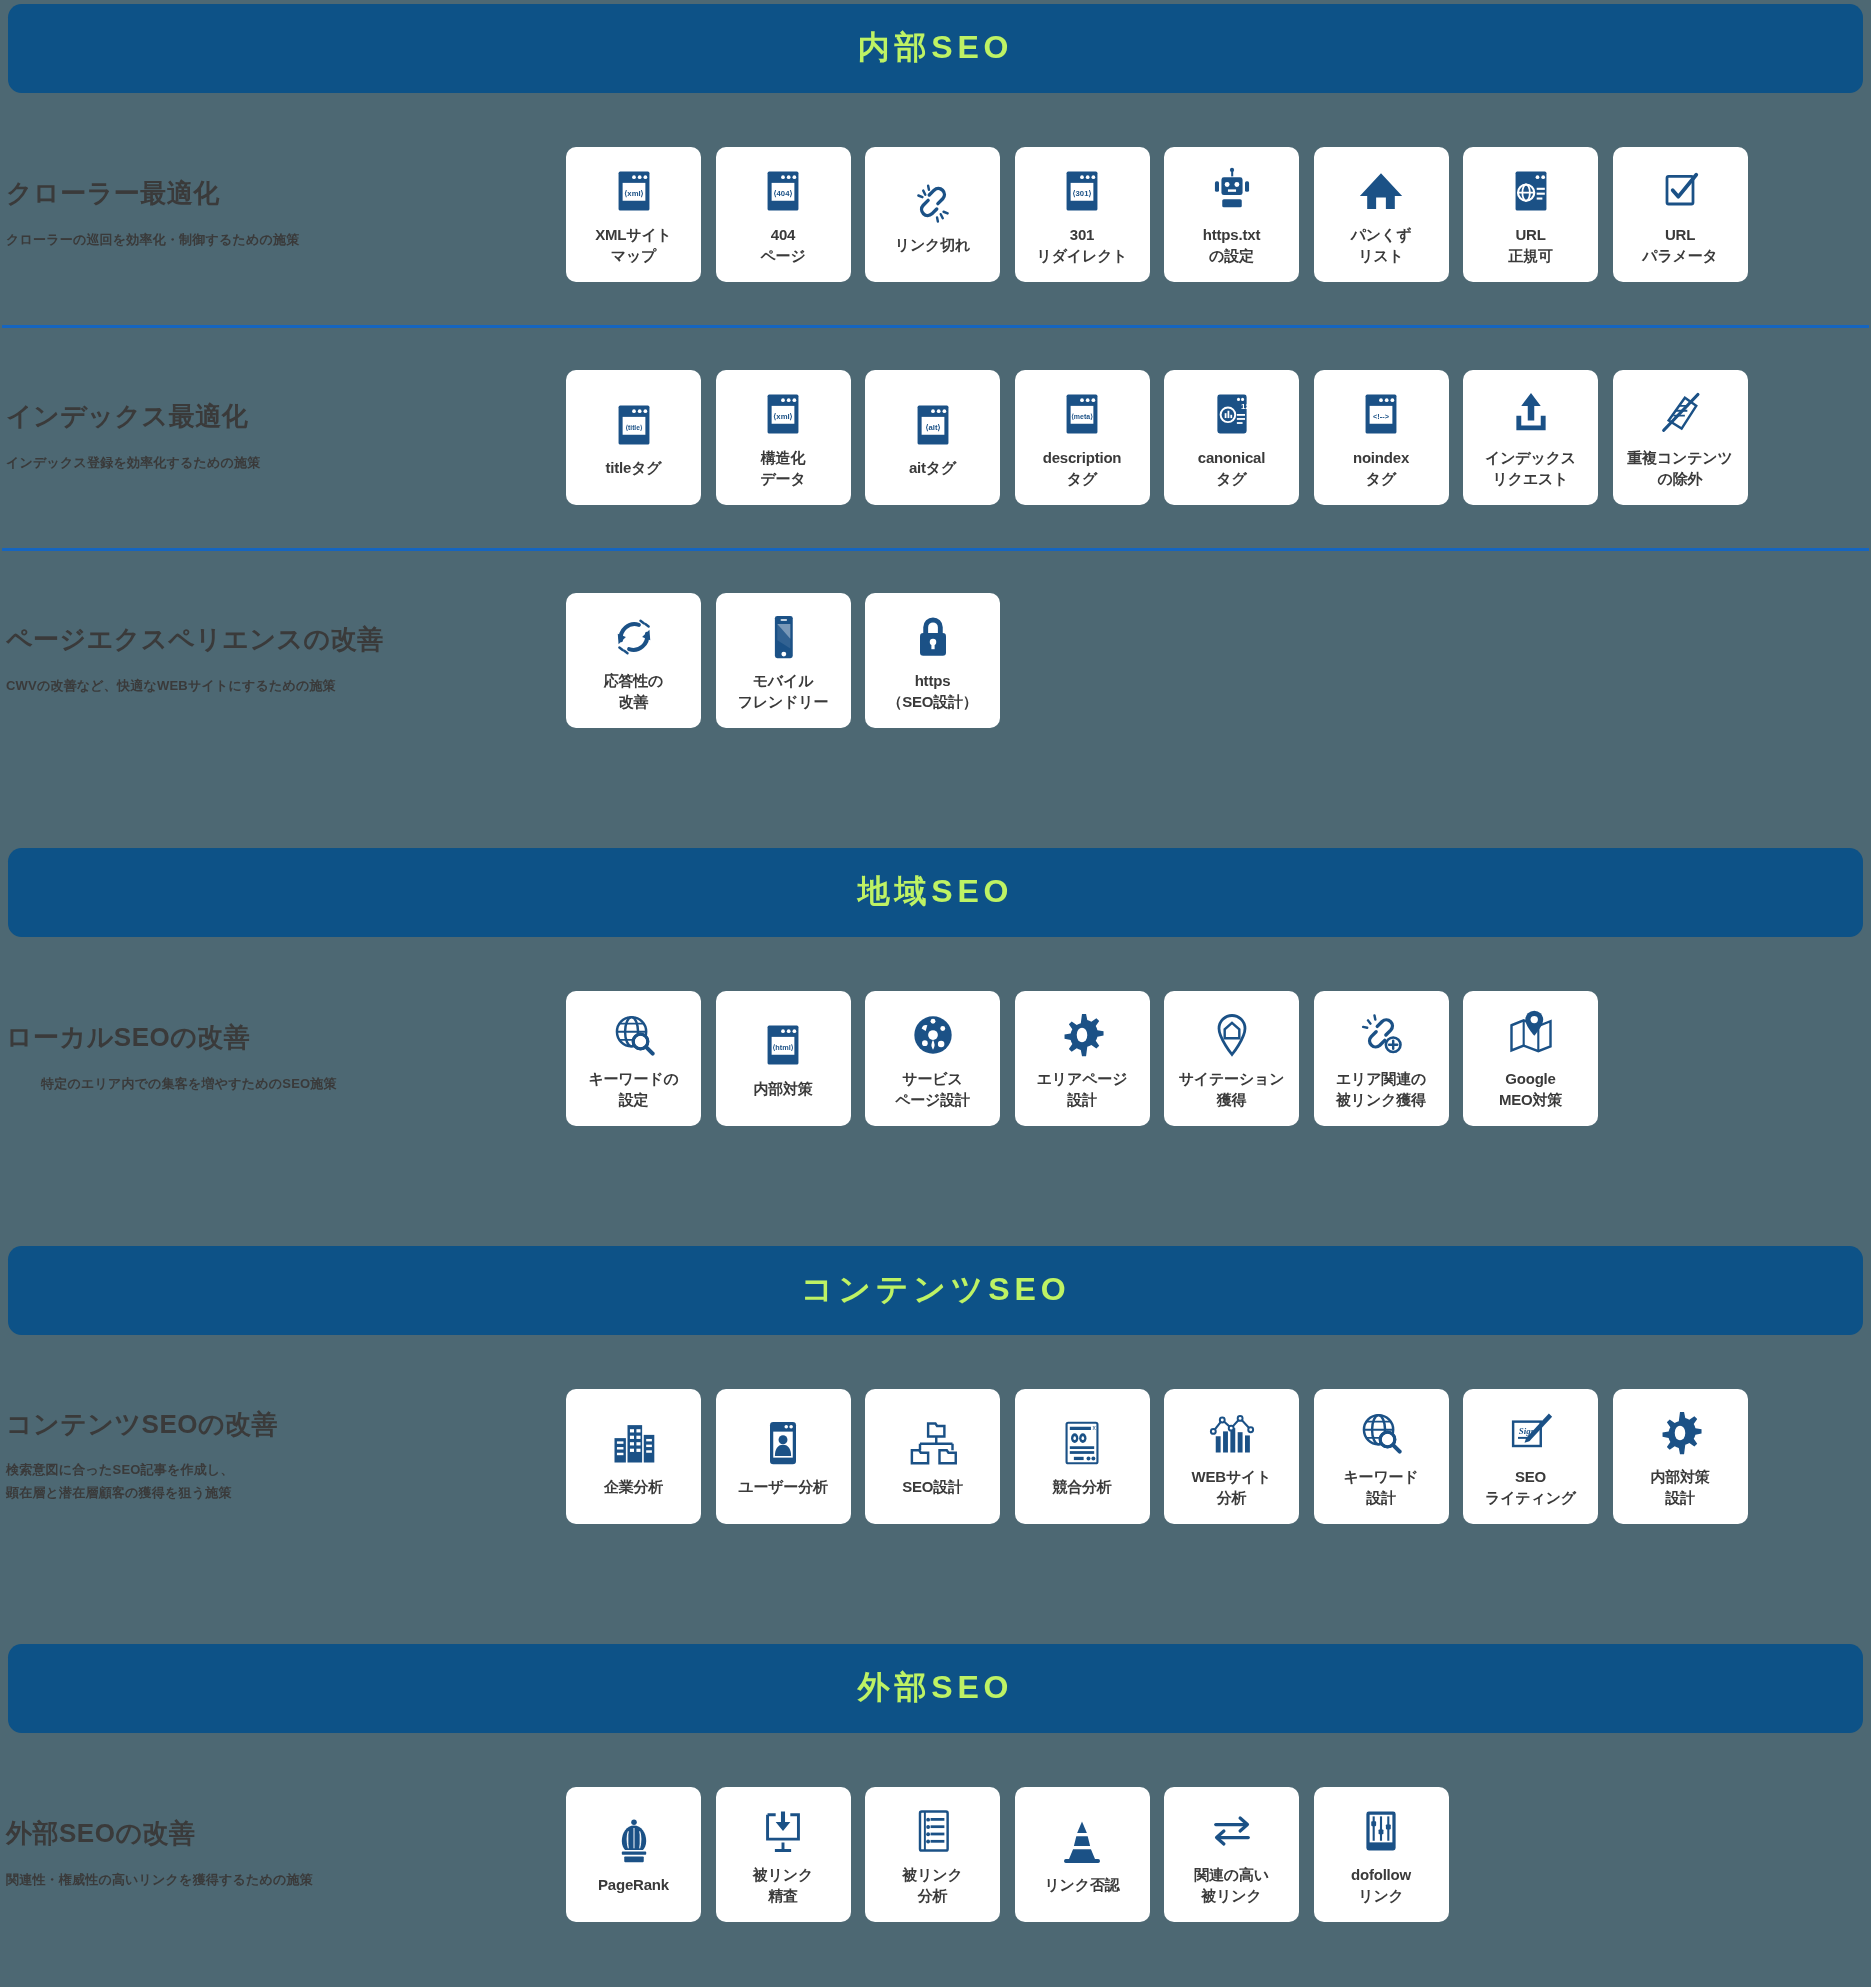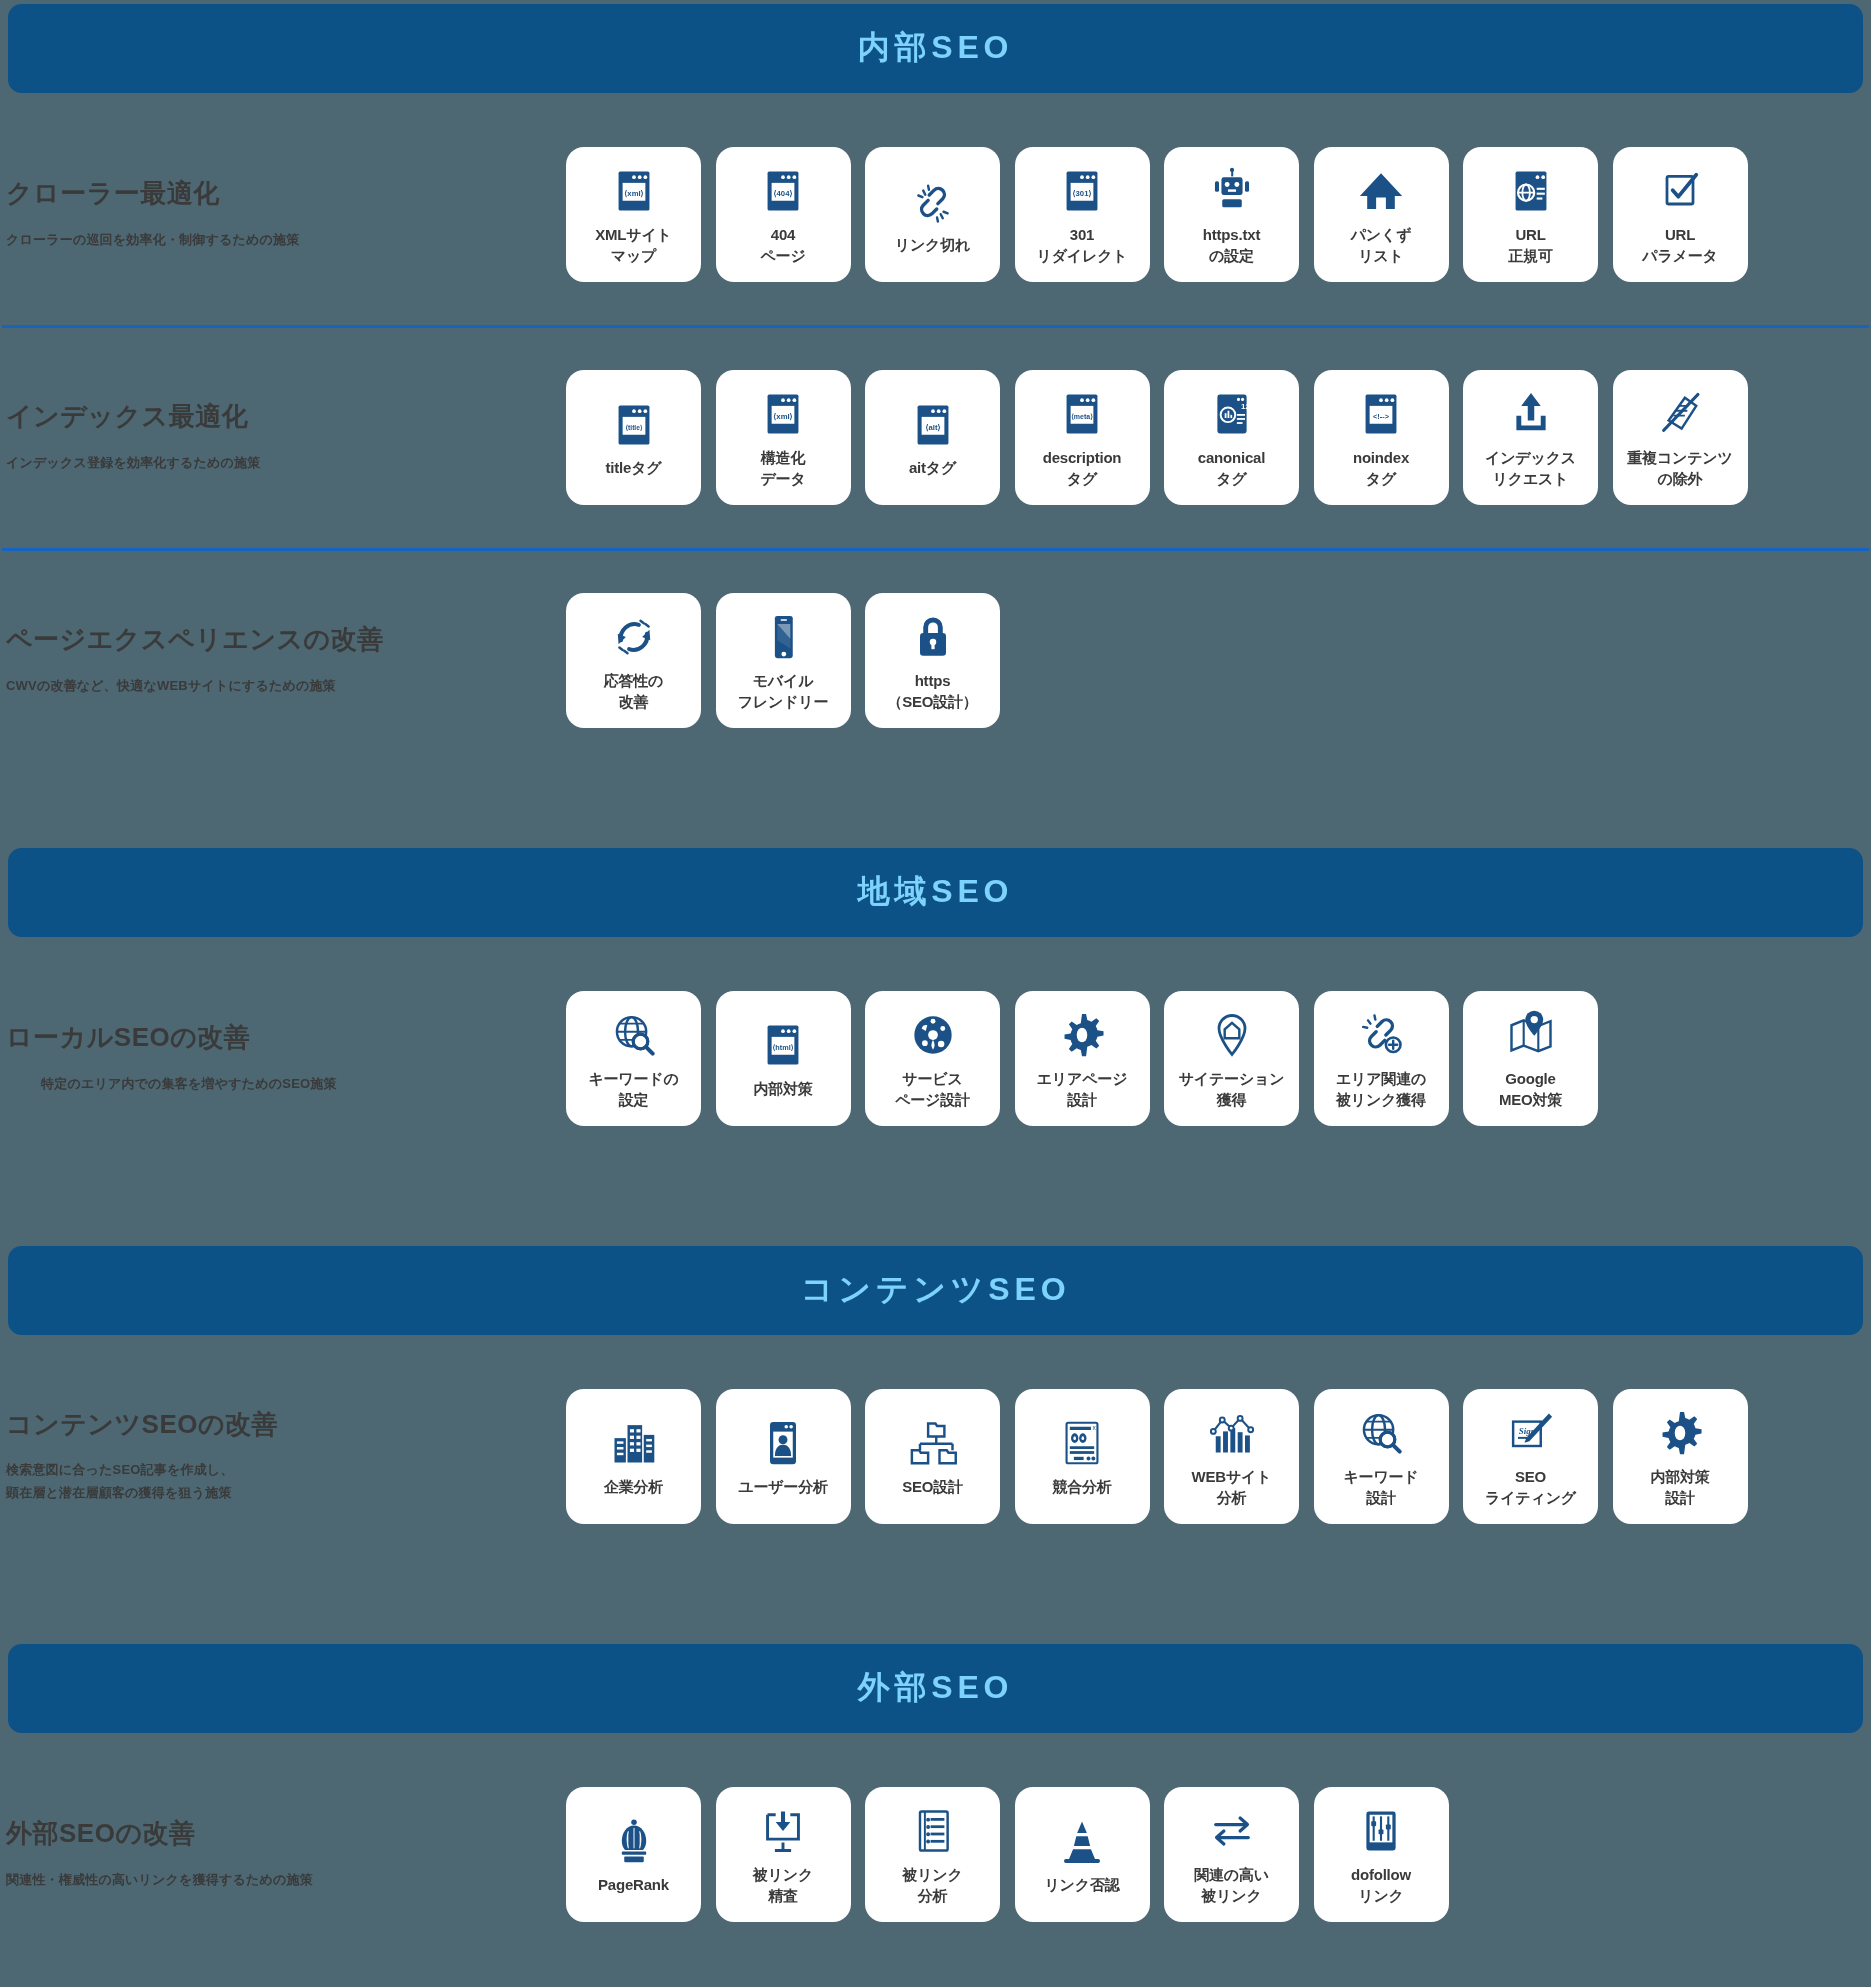--- a/index.html
+++ b/index.html
@@ -16,21 +16,21 @@
   .banner {
     margin: 0 7.7px;
     height: 89px;
     background: #0d5287;
     border-radius: 13.5px;
     display: flex;
     align-items: center;
     justify-content: center;
   }
   .banner-title {
-    color: #7dd3fc;
+    color: #bef264;
     font-size: 32px;
     font-weight: bold;
     letter-spacing: 4.8px;
   }
 
   
   .group {
     display: flex;
     align-items: center;
     min-height: 174px;
@@ -59,21 +59,21 @@
   .cards {
     display: flex;
     gap: 14.5px;
     flex-wrap: nowrap;
   }
 
   .card {
     width: 135px;
     height: 135px;
     background: #ffffff;
-    border-radius: 18px;
+    border-radius: 10px;
     display: flex;
     flex-direction: column;
     align-items: center;
     justify-content: center;
     padding: 5.8px 3.9px;
   }
   .card-icon {
     height: 56px;
     display: flex;
     align-items: center;

